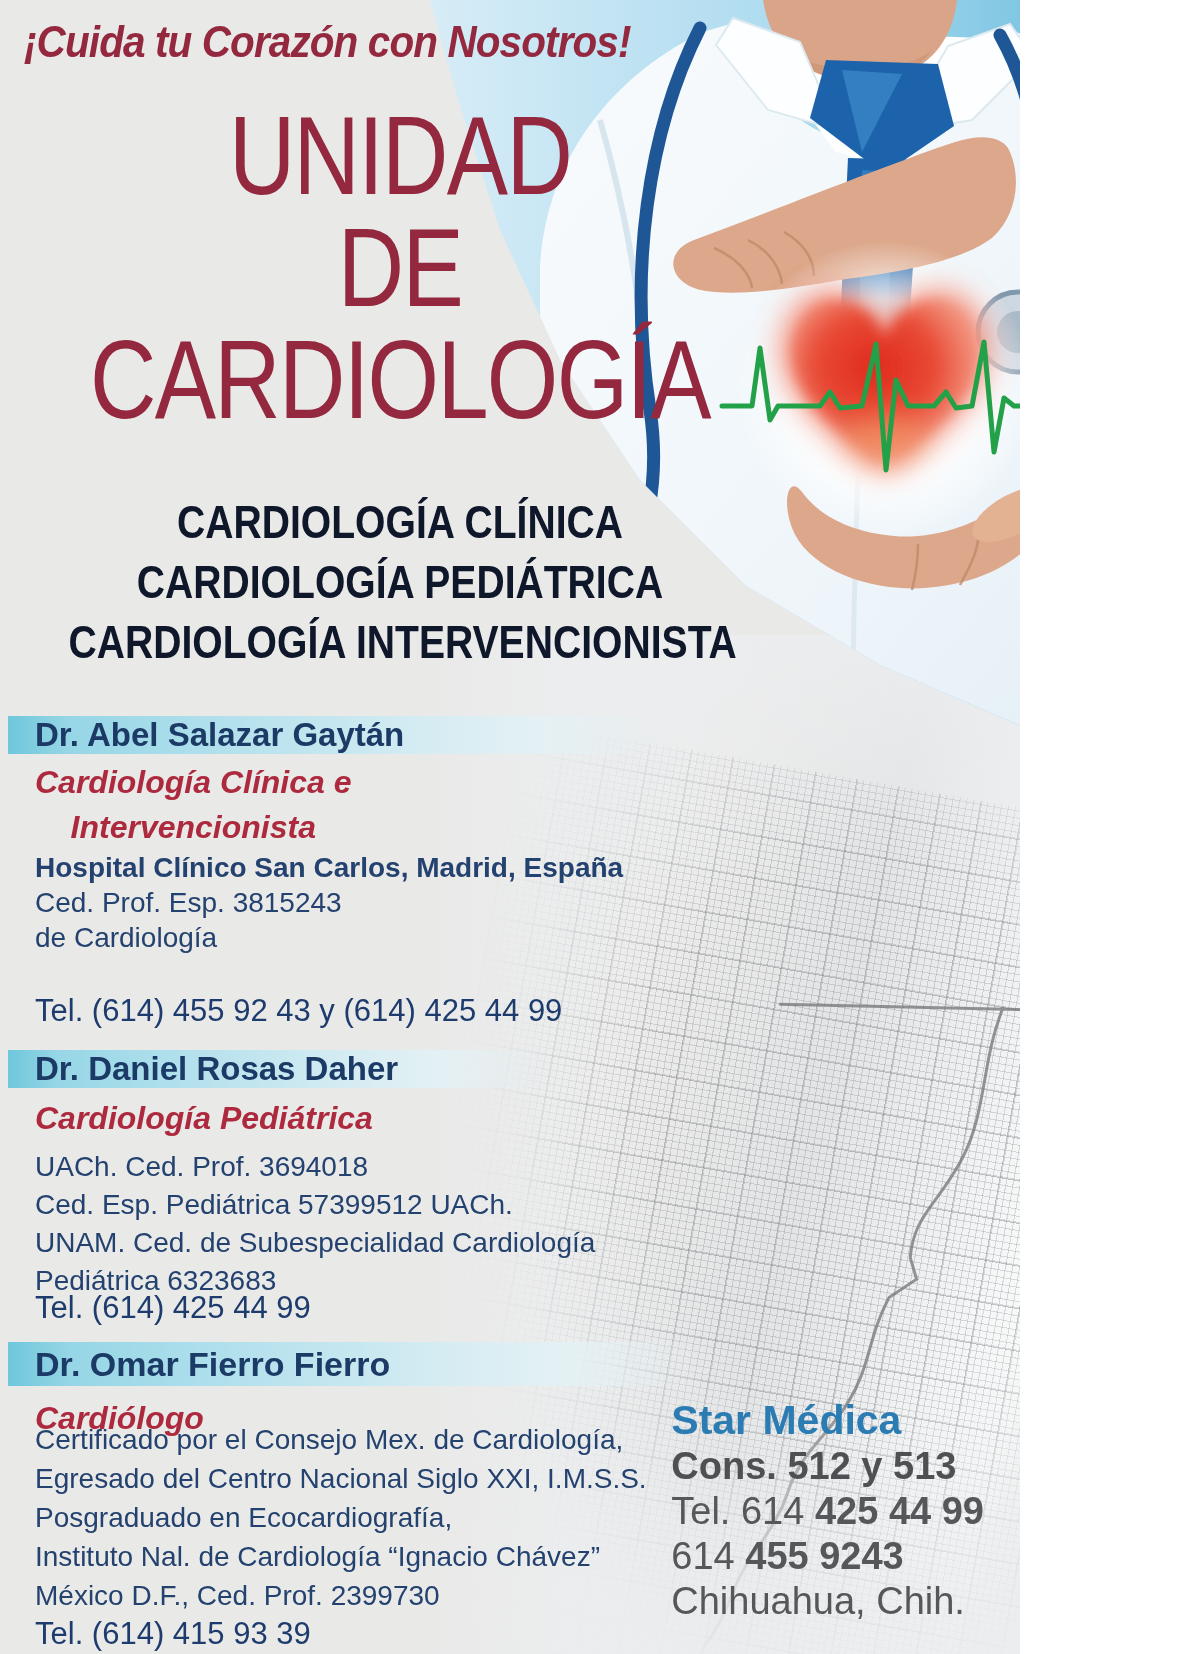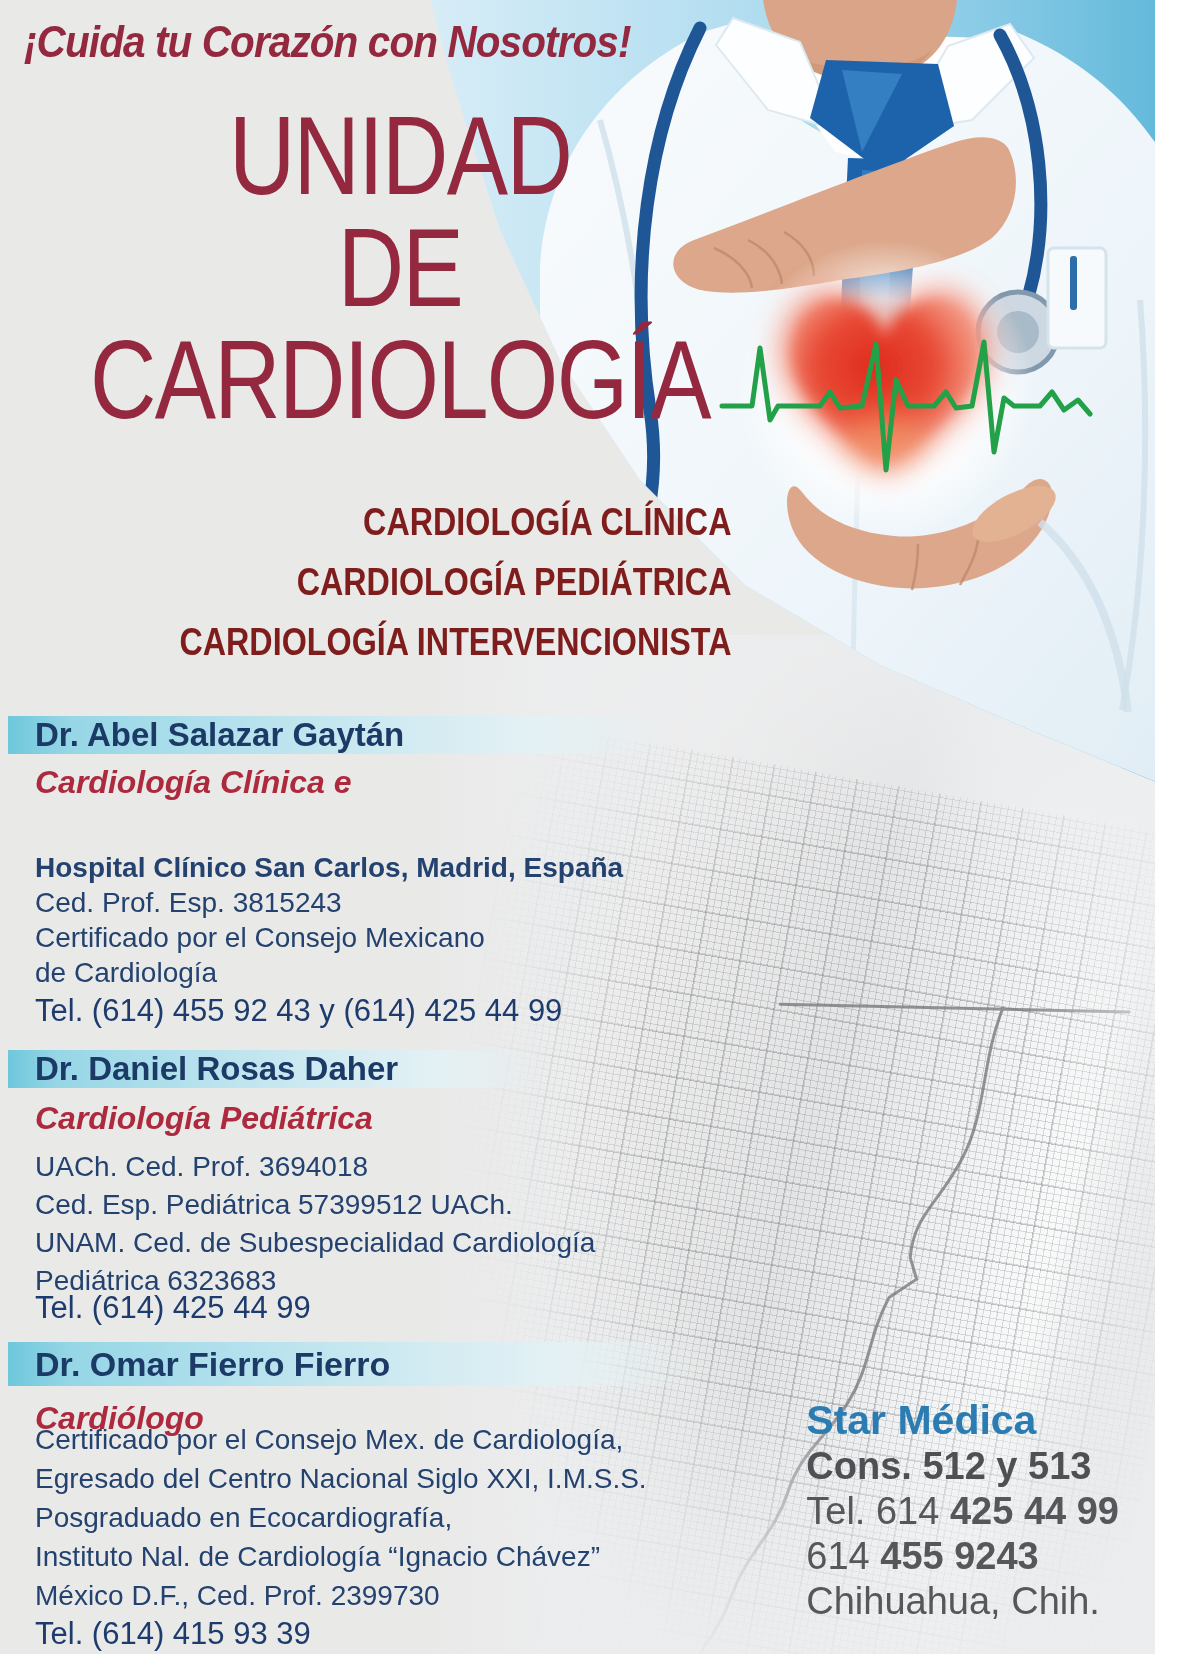--- a/index.html
+++ b/index.html
@@ -1,17 +1,17 @@
 <!DOCTYPE html>
 <html><head>
 <meta charset="utf-8">
 <style>
   html,body{margin:0;padding:0;}
   .page{
-    position:relative; width:1155px; height:1654px; overflow:hidden;
+    position:relative; width:1020px; height:1654px; overflow:hidden;
     background:#e9e9e8;
     font-family:"Liberation Sans", sans-serif;
   }
   
   .paper{
     position:absolute; left:420px; top:635px; width:780px; height:1019px;
     overflow:hidden; z-index:1;
     background:linear-gradient(105deg,#e9e9e8 0%,#ececec 28%,#e3e4e5 50%,#f1f2f3 66%,#fafbfb 76%,#dfe0e1 88%,#edeff0 100%);
   }
   .paper .grid{
@@ -42,22 +42,22 @@
     transform:scaleX(.9); transform-origin:left center; letter-spacing:-1px; white-space:nowrap;
   }
   .title{
     position:absolute; left:20px; top:100px; width:760px; z-index:3;
     text-align:center; color:#93283f; font-weight:normal;
     font-size:112px; line-height:112px; letter-spacing:-2px;
   }
   .title .tline{transform:scaleX(.82); transform-origin:center; white-space:nowrap;}
   .subtitle{
     position:absolute; left:10px; top:492px; width:780px; z-index:3;
-    text-align:right; color:#7f1d1d; font-weight:bold;
-    font-size:38px; line-height:60px;
+    text-align:center; color:#0f172a; font-weight:bold;
+    font-size:46px; line-height:60px;
   }
   .subtitle .sline{transform:scaleX(.85); transform-origin:center; white-space:nowrap;}
   
   .bar{
     position:absolute; left:8px; z-index:3; height:38px;
     background:linear-gradient(90deg,#6ec7db 0%,#96d6e6 9%,#b4e1ed 34%,#d2ebf2 60%,#e4f1f4 80%,rgba(232,240,242,0) 100%);
   }
   .bar .docname{
     padding-left:27px; color:#1c3a66; font-weight:bold; font-size:33px; line-height:38px; white-space:nowrap;
   }
@@ -198,25 +198,25 @@
     <div class="sline">CARDIOLOGÍA CLÍNICA</div>
     <div class="sline">CARDIOLOGÍA PEDIÁTRICA</div>
     <div class="sline">CARDIOLOGÍA INTERVENCIONISTA</div>
   </div>
 
   <div class="bar" style="top:716px;width:660px;">
     <div class="docname">Dr. Abel Salazar Gaytán</div>
   </div>
   <div class="specialty" style="top:760px;text-align:center;">
     <div>Cardiología Clínica e</div>
+    <div>Intervencionista</div>
   </div>
   <div class="creds" style="top:850px;line-height:35px;">
     <div class="cred-bold">Hospital Clínico San Carlos, Madrid, España</div>
     <div>Ced. Prof. Esp. 3815243</div>
-    <div>Certificado por el Consejo Mexicano</div>
     <div>de Cardiología</div>
   </div>
   <div class="tel" style="top:993px;">Tel. (614) 455 92 43  y (614) 425 44 99</div>
 
   <div class="bar" style="top:1050px;width:540px;">
     <div class="docname">Dr. Daniel Rosas Daher</div>
   </div>
   <div class="specialty" style="top:1096px;">
     <div>Cardiología Pediátrica</div>
   </div>

